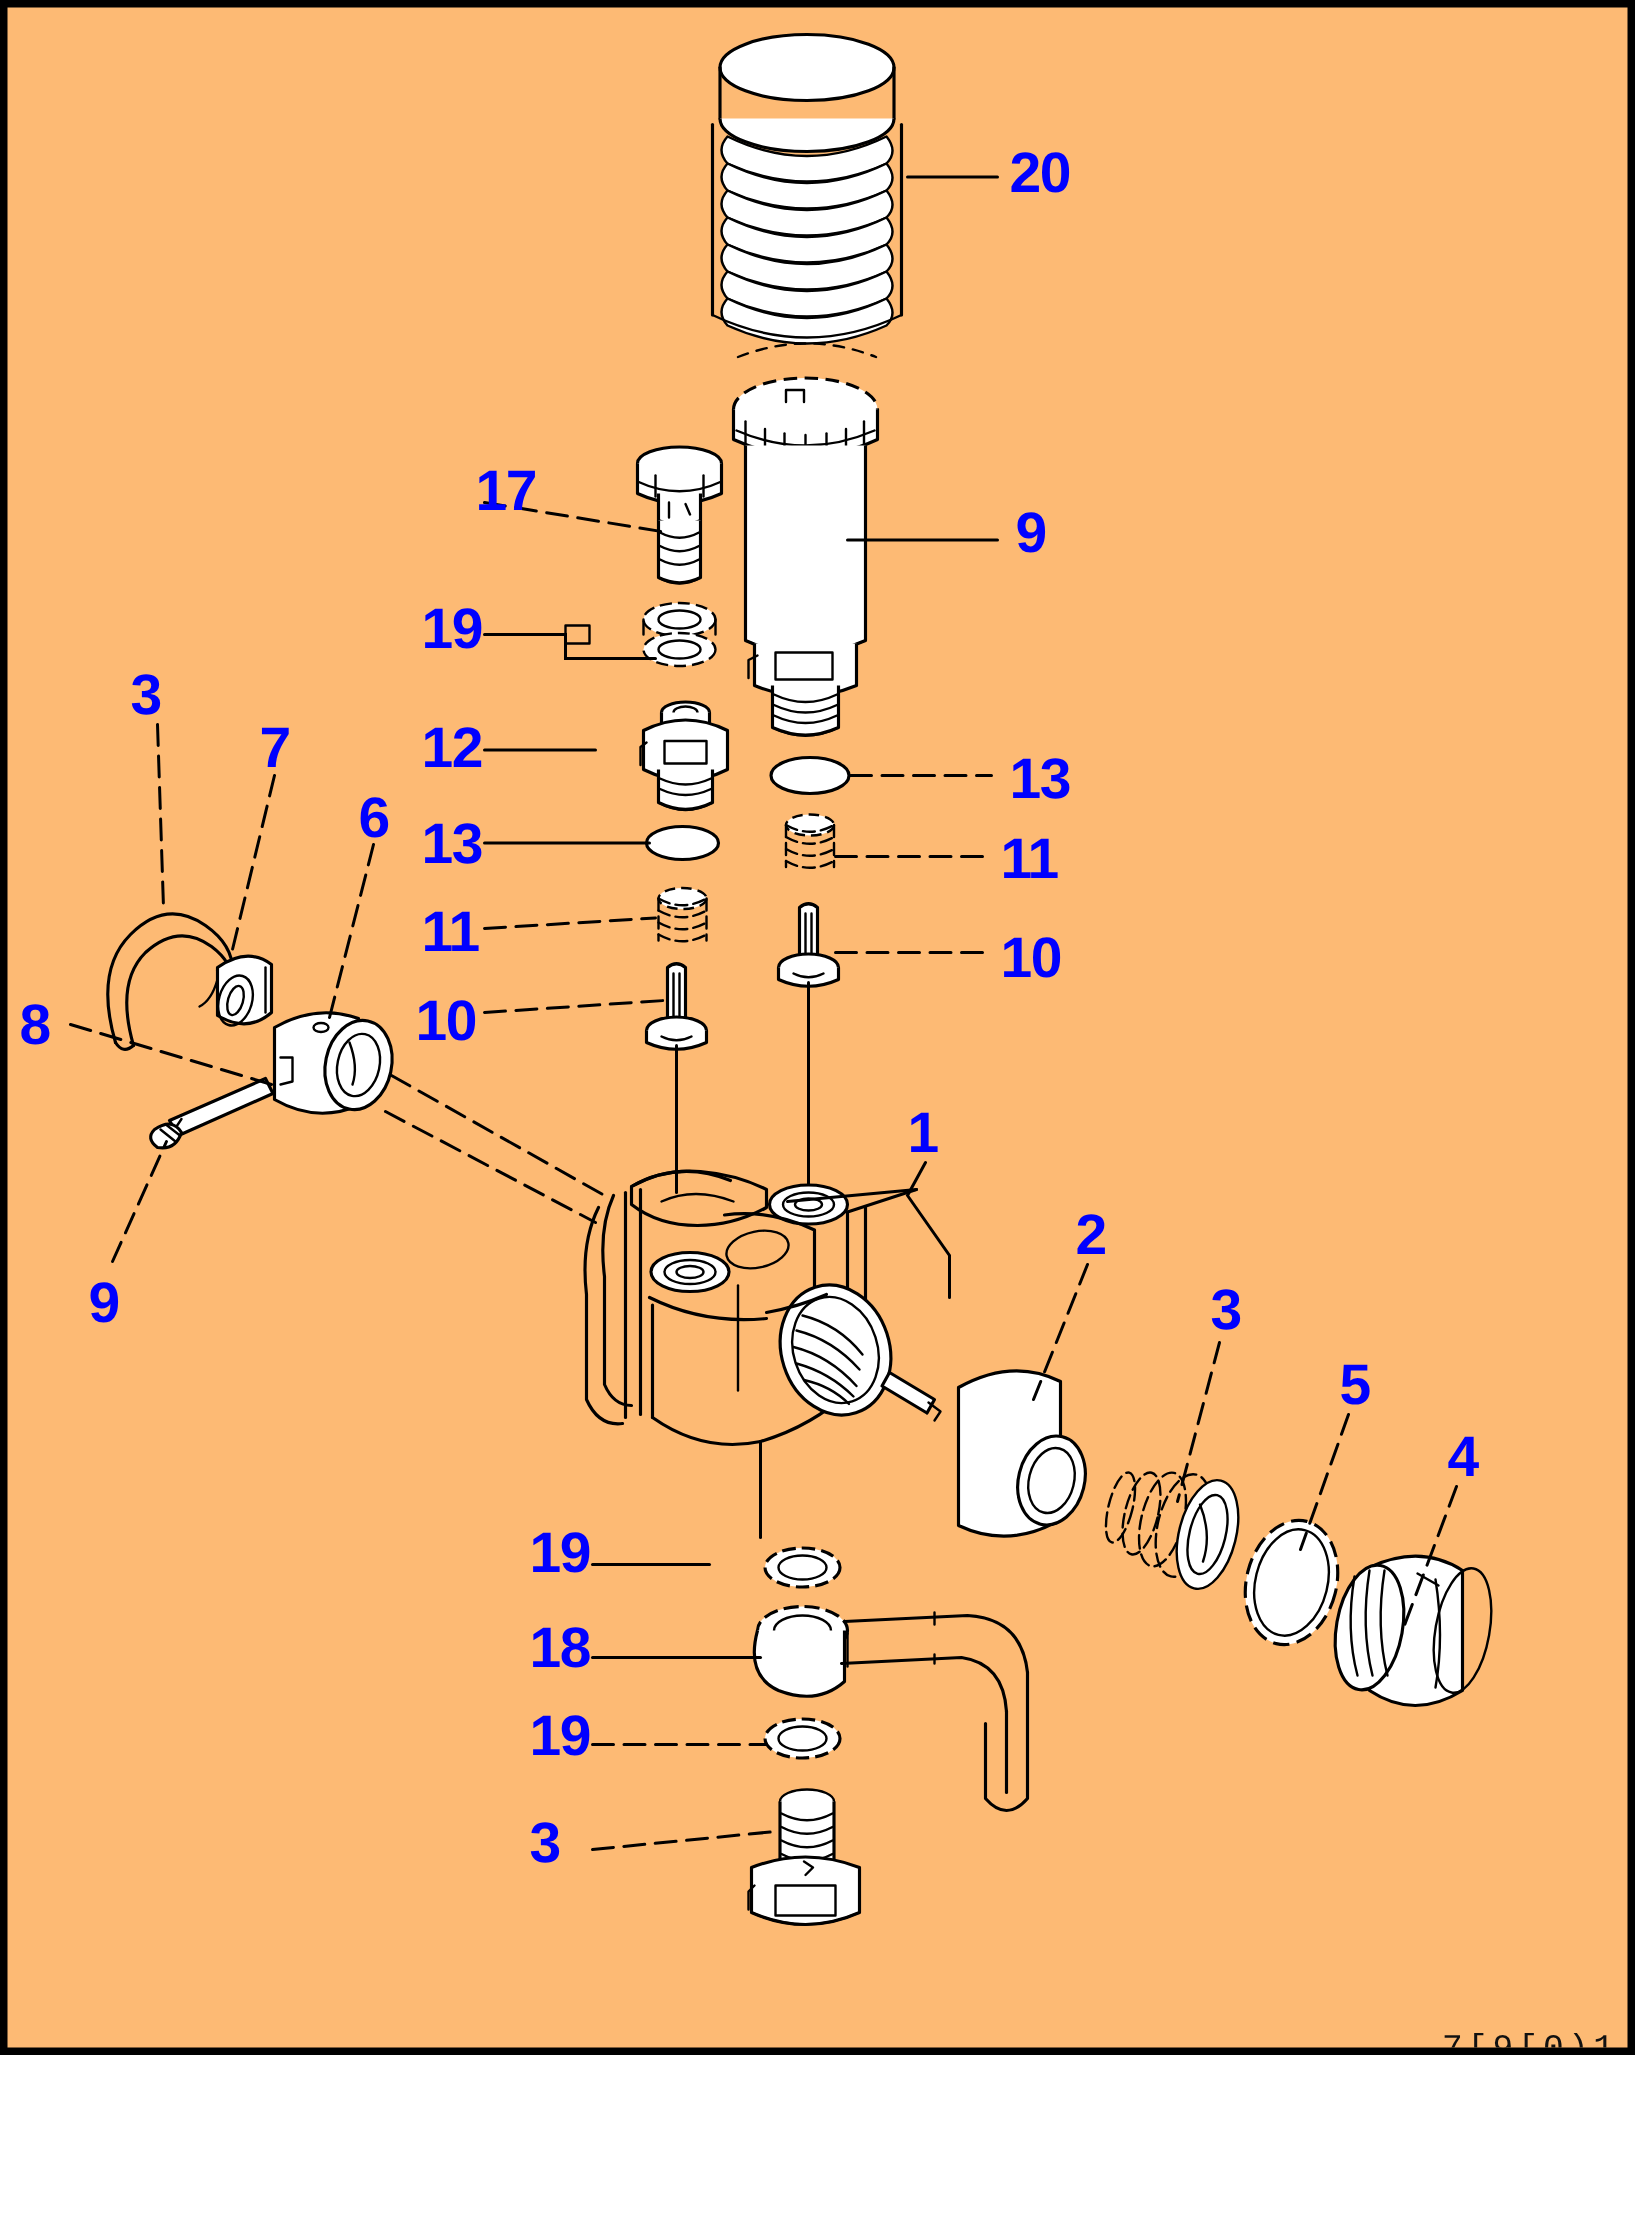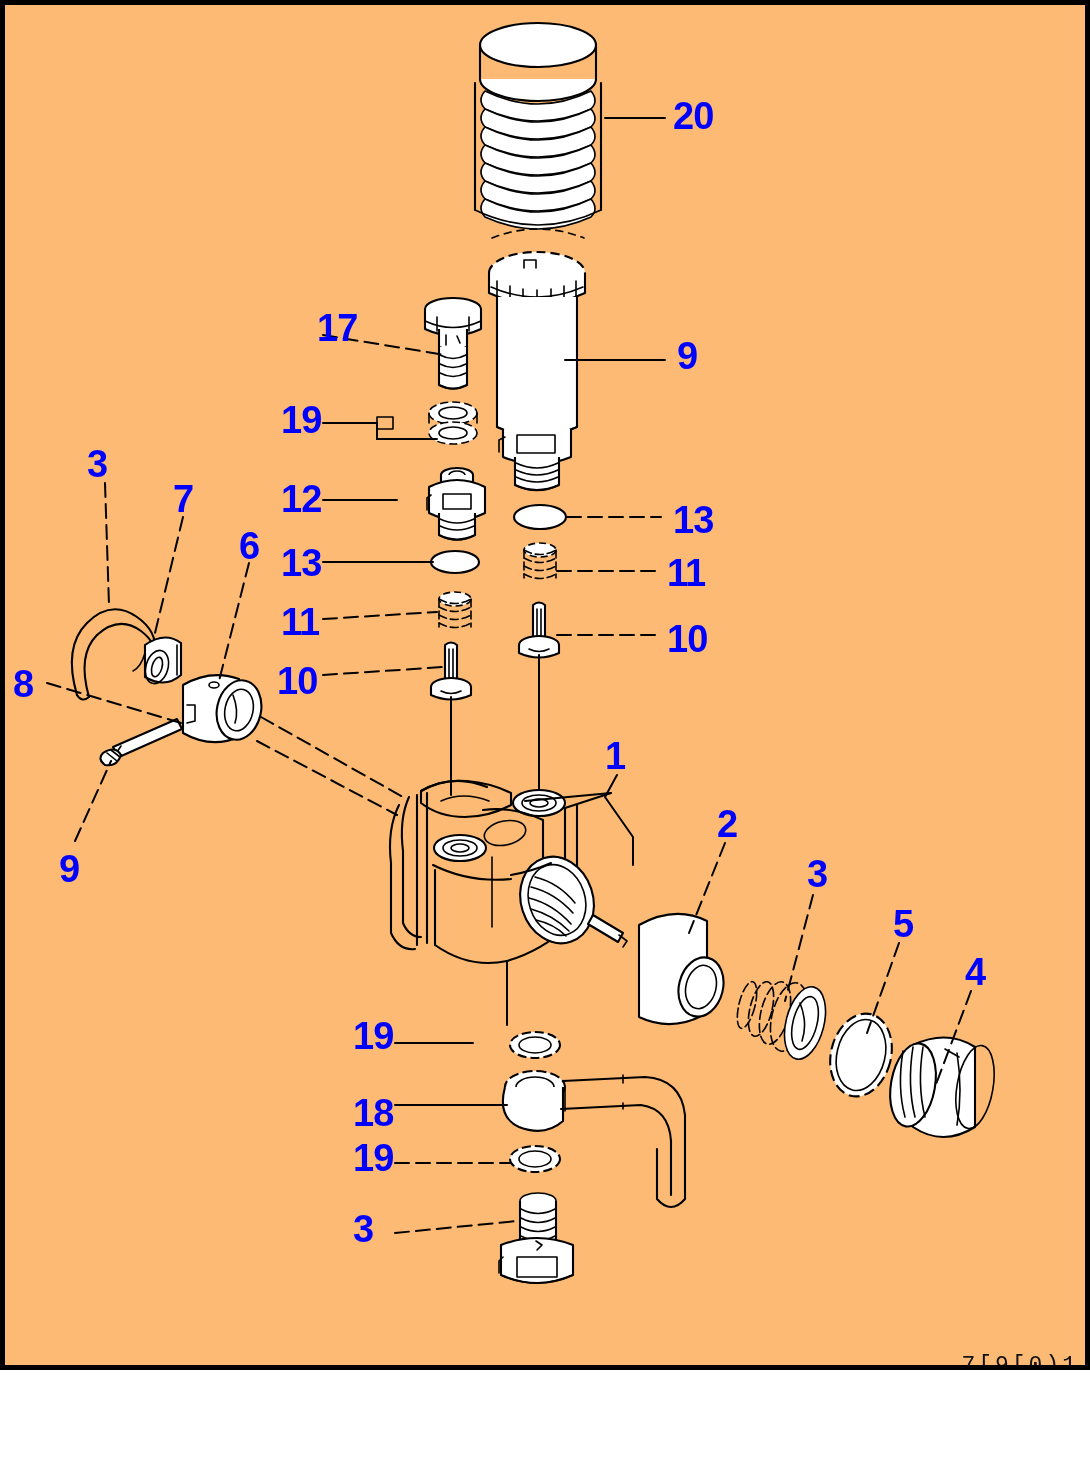--- a/index.html
+++ b/index.html
@@ -421,19 +421,19 @@
   <div class="callout" style="left:662px; top:615px;">10</div>
   <div class="callout" style="left:8px;   top:660px;">8</div>
   <div class="callout" style="left:272px; top:657px;">10</div>
   <div class="callout" style="left:54px;  top:845px;">9</div>
   <div class="callout" style="left:600px; top:732px;">1</div>
   <div class="callout" style="left:712px; top:800px;">2</div>
   <div class="callout" style="left:802px; top:850px;">3</div>
   <div class="callout" style="left:888px; top:900px;">5</div>
   <div class="callout" style="left:960px; top:948px;">4</div>
   <div class="callout" style="left:348px; top:1012px;">19</div>
-  <div class="callout" style="left:348px; top:1075px;margin-top:14px;">18</div>
+  <div class="callout" style="left:348px; top:1075px;">18</div>
   <div class="callout" style="left:348px; top:1134px;">19</div>
   <div class="callout" style="left:348px; top:1205px;">3</div>
 
   <div class="corner-code">7[9[0)1</div>
 
 </div>
 
 </body></html>

